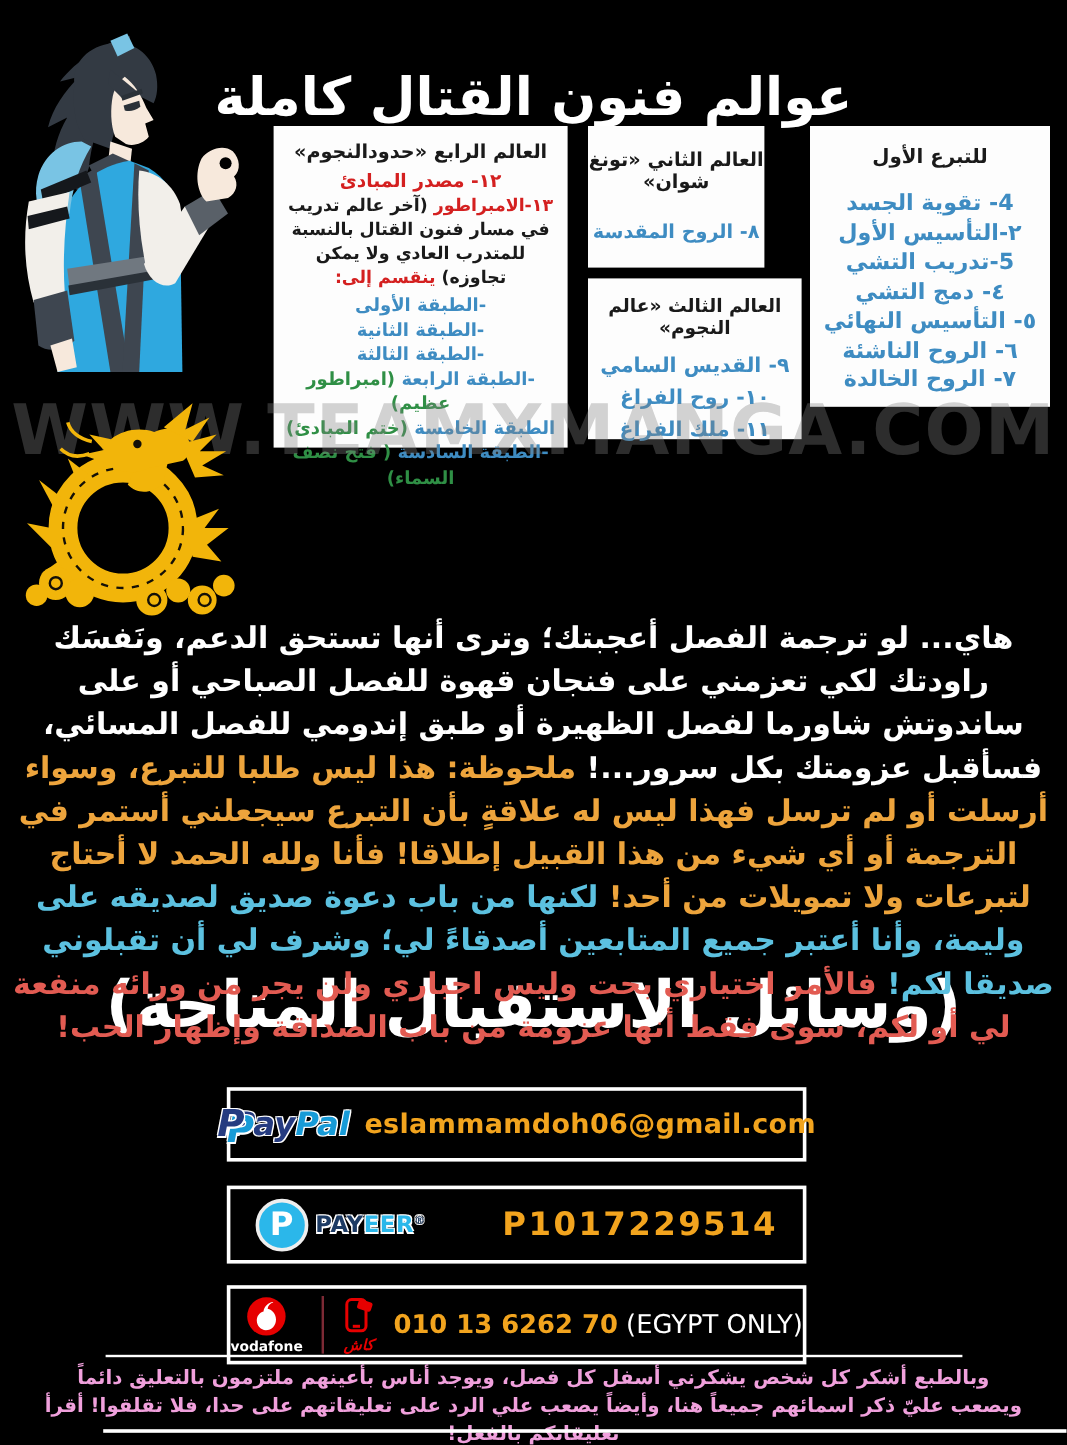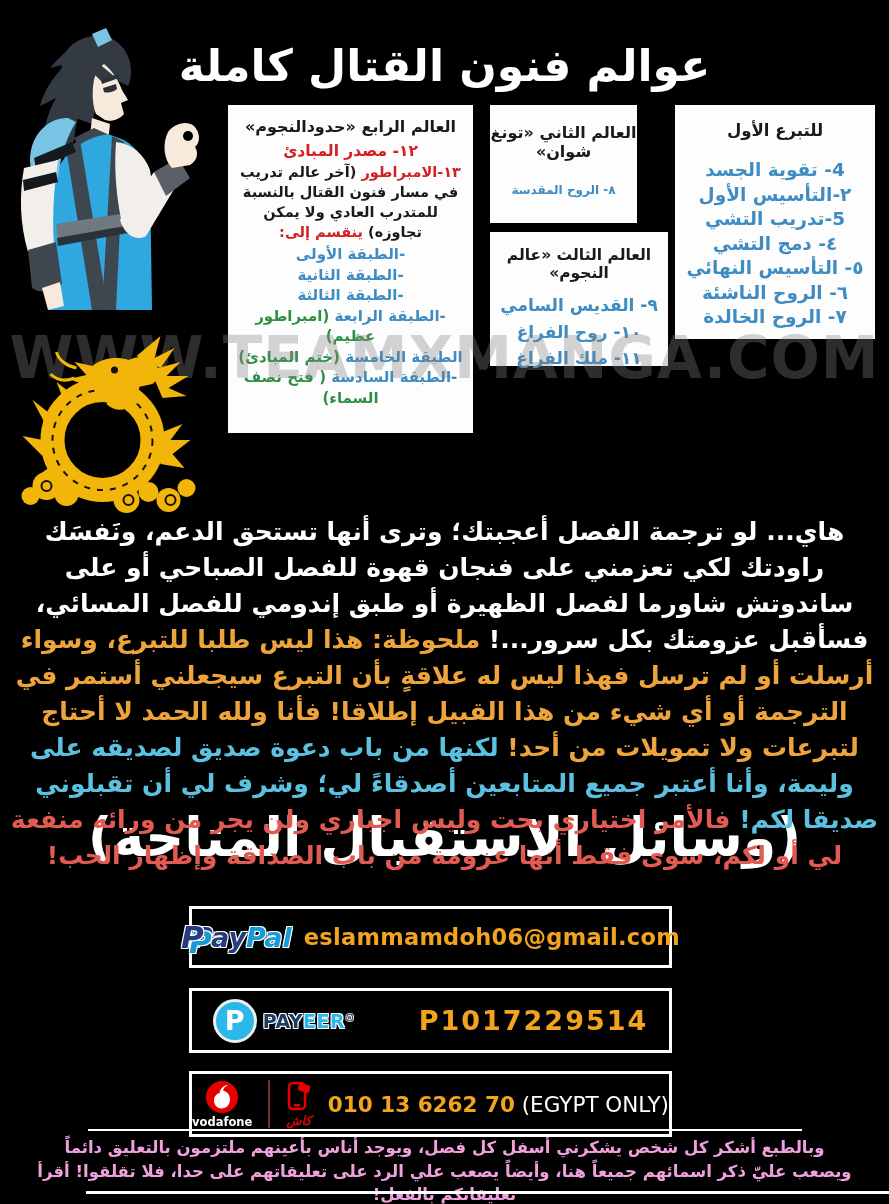--- a/index.html
+++ b/index.html
@@ -2,43 +2,43 @@
 <html><head>
 <meta charset="utf-8">
 <style>
   html,body { margin:0; padding:0; background:#000; }
   .page {
     position:relative; width:889px; height:1204px; background:#000;
     overflow:hidden; font-family:"DejaVu Sans", sans-serif;
   }
   
   .title {
-    position:absolute; top:40px; left:0; right:0; margin:0;
+    position:absolute; top:40px; left:0; right:0; margin:16px;
     text-align:center; color:#fff; font-size:44px; font-weight:700;
     letter-spacing:1px;
   }
   
   .character { position:absolute; left:16px; top:20px; z-index:2; }
   
   .box {
     position:absolute; background:#fdfdfd; box-sizing:border-box;
     text-align:center; z-index:3;
   }
   .box-title { color:#1a1a1a; font-weight:600; }
   .blue-item { color:#3E8CC2; font-weight:700; }
   .box1 { left:675px; top:105px; width:200px; height:234px; padding-top:16px; }
   .box1 .box-title { font-size:16.5px; margin-bottom:18px; }
   .box1 .blue-item { font-size:18.5px; line-height:24.5px; }
   .box2 { left:490px; top:105px; width:147px; height:118px; padding-top:18px; }
   .box2 .box-title { font-size:16px; margin-bottom:22px; }
-  .box2 .blue-item { font-size:12px; }
+  .box2 .blue-item { font-size:16px; }
   .box3 { left:490px; top:232px; width:178px; height:134px; padding-top:14px; }
   .box3 .box-title { font-size:15.5px; margin-bottom:10px; }
   .box3 .blue-item { font-size:17px; line-height:26.5px; }
-  .box4 { left:228px; top:105px; width:245px; height:328px; padding:12px 8px; }
+  .box4 { left:228px; top:105px; width:245px; height:268px; padding:12px 8px; }
   .box4 .box-title { font-size:16px; margin-bottom:6px; }
   .red-text { color:#D42020; font-weight:700; }
   .box4 .item12 { font-size:15.5px; margin-bottom:2px; }
   .box4 .mixed { font-size:14.5px; line-height:20px; font-weight:700; color:#1a1a1a; }
   .box4 .levels { margin-top:2px; }
   .box4 .level { font-size:15px; line-height:20.5px; font-weight:700; }
   .level-name { color:#3E8CC2; }
   .level-note { color:#2F8F45; }
   
   .watermark {

